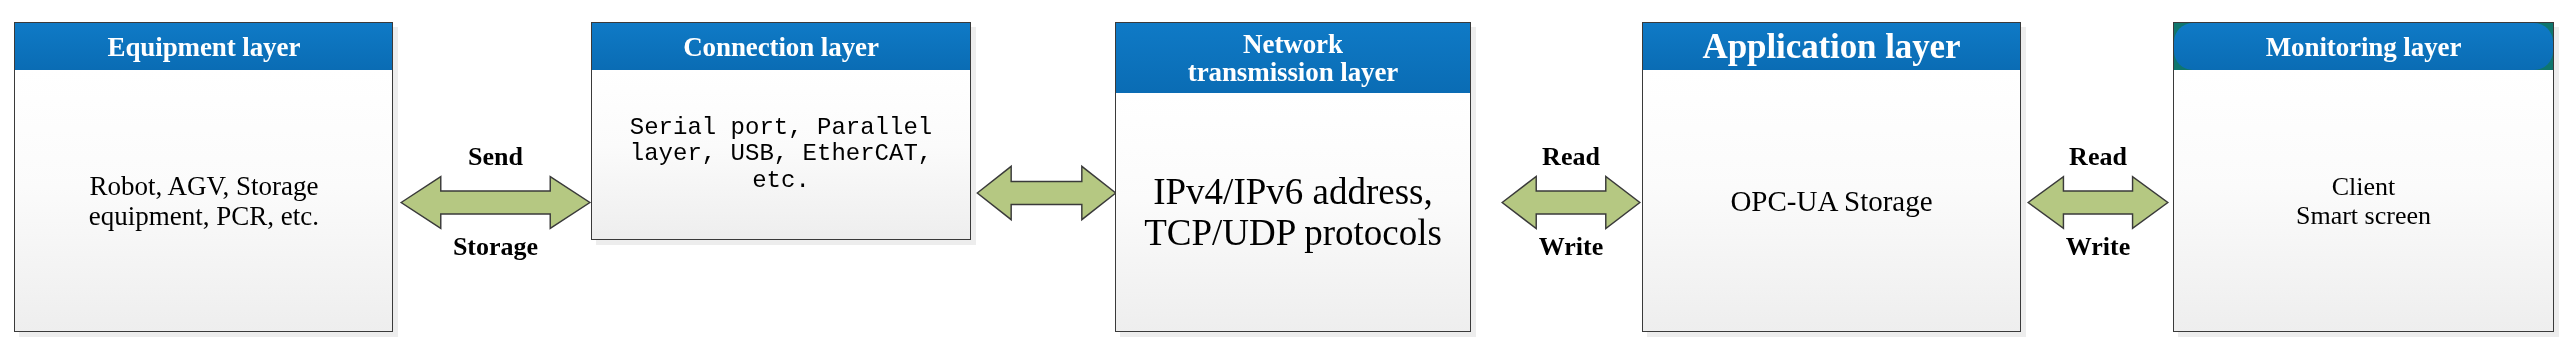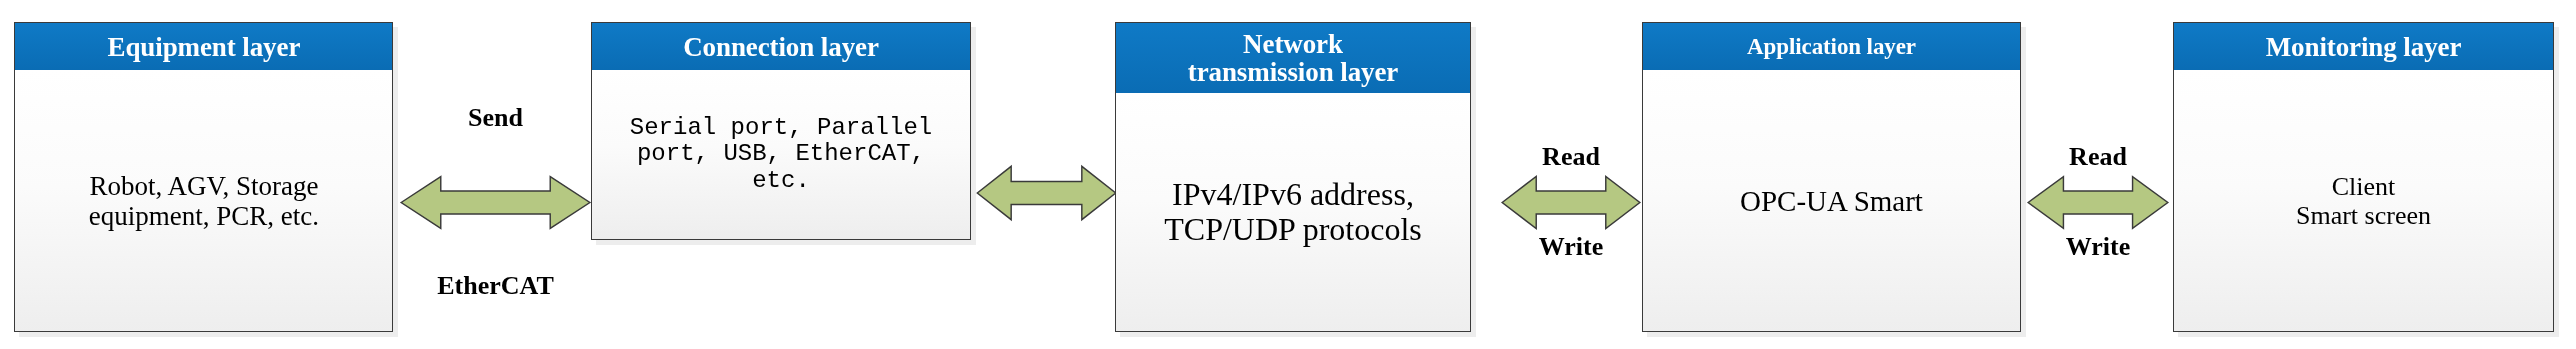--- a/index.html
+++ b/index.html
@@ -84,99 +84,99 @@
       <span>Equipment layer</span>
     </div>
     <div class="layer-body" style="font-size:27px;">
       <span>
         <span>Robot, AGV, Storage</span><br>
         <span>equipment, PCR, etc.</span>
       </span>
     </div>
   </div>
 
-  <div class="connector" style="left:399px;top:130px;width:193px;height:144px;gap:39px;">
+  <div class="connector" style="left:399px;top:130px;width:193px;height:144px;">
     <div class="conn-label top" style="font-size:26px;">Send</div>
     <div class="arrow-wrap">
       <svg width="193" height="61" viewBox="0 0 268 84">
         <polygon points="3,42 58,6 58,26 210,26 210,6 265,42 210,78 210,58 58,58 58,78" fill="#B5C882" stroke="#3A3A3A" stroke-width="2" stroke-linejoin="miter"></polygon>
       </svg>
     </div>
-    <div class="conn-label bottom" style="font-size:26px;">EtherCAT</div>
+    <div class="conn-label bottom" style="font-size:26px;">Storage</div>
   </div>
 
   <div class="layer-box" style="left:591px;top:22.4px;width:380px;height:218px;">
     <div class="layer-head" style="height:47px;font-size:27px;">
       <span>Connection layer</span>
     </div>
     <div class="layer-body" style="font-size:24px;font-family:Liberation Mono, monospace;">
       <span>
         <span>Serial port, Parallel</span><br>
-        <span>port, USB, EtherCAT,</span><br>
+        <span>layer, USB, EtherCAT,</span><br>
         <span>etc.</span>
       </span>
     </div>
   </div>
 
   <div class="connector" style="left:975px;top:160px;width:143px;height:66px;">
     <div class="arrow-wrap">
       <svg width="143" height="62" viewBox="0 0 198 86">
         <polygon points="3,43 50,6 50,27 148,27 148,6 195,43 148,80 148,59 50,59 50,80" fill="#B5C882" stroke="#3A3A3A" stroke-width="2" stroke-linejoin="miter"></polygon>
       </svg>
     </div>
   </div>
 
   <div class="layer-box" style="left:1115px;top:22.4px;width:356px;height:310px;">
     <div class="layer-head" style="height:70px;font-size:27px;">
       <span>
         <span>Network</span><br>
         <span>transmission layer</span>
       </span>
     </div>
-    <div class="layer-body" style="font-size:32px;">
+    <div class="layer-body" style="font-size:37px;">
       <span>
         <span>IPv4/IPv6 address,</span><br>
         <span>TCP/UDP protocols</span>
       </span>
     </div>
   </div>
 
   <div class="connector" style="left:1500px;top:130px;width:142px;height:144px;">
     <div class="conn-label top" style="font-size:26px;">Read</div>
     <div class="arrow-wrap">
       <svg width="142" height="61" viewBox="0 0 196 84">
         <polygon points="3,42 50,6 50,26 146,26 146,6 193,42 146,78 146,58 50,58 50,78" fill="#B5C882" stroke="#3A3A3A" stroke-width="2" stroke-linejoin="miter"></polygon>
       </svg>
     </div>
     <div class="conn-label bottom" style="font-size:26px;">Write</div>
   </div>
 
   <div class="layer-box" style="left:1642px;top:22.4px;width:379px;height:310px;">
-    <div class="layer-head" style="height:47px;font-size:23px;">
+    <div class="layer-head" style="height:47px;font-size:35px;">
       <span>Application layer</span>
     </div>
     <div class="layer-body" style="font-size:29px;">
       <span>
-        <span>OPC-UA Smart</span>
+        <span>OPC-UA Storage</span>
       </span>
     </div>
   </div>
 
   <div class="connector" style="left:2026px;top:130px;width:144px;height:144px;">
     <div class="conn-label top" style="font-size:26px;">Read</div>
     <div class="arrow-wrap">
       <svg width="144" height="61" viewBox="0 0 200 84">
         <polygon points="3,42 52,6 52,26 148,26 148,6 197,42 148,78 148,58 52,58 52,78" fill="#B5C882" stroke="#3A3A3A" stroke-width="2" stroke-linejoin="miter"></polygon>
       </svg>
     </div>
     <div class="conn-label bottom" style="font-size:26px;">Write</div>
   </div>
 
   <div class="layer-box" style="left:2173px;top:22.4px;width:381px;height:310px;">
-    <div class="layer-head" style="height:47px;font-size:27px;">
+    <div class="layer-head" style="height:47px;font-size:27px;border-radius:19px;">
       <span>Monitoring layer</span>
     </div>
     <div class="layer-body" style="font-size:26px;">
       <span>
         <span>Client</span><br>
         <span>Smart screen</span>
       </span>
     </div>
   </div>
 

